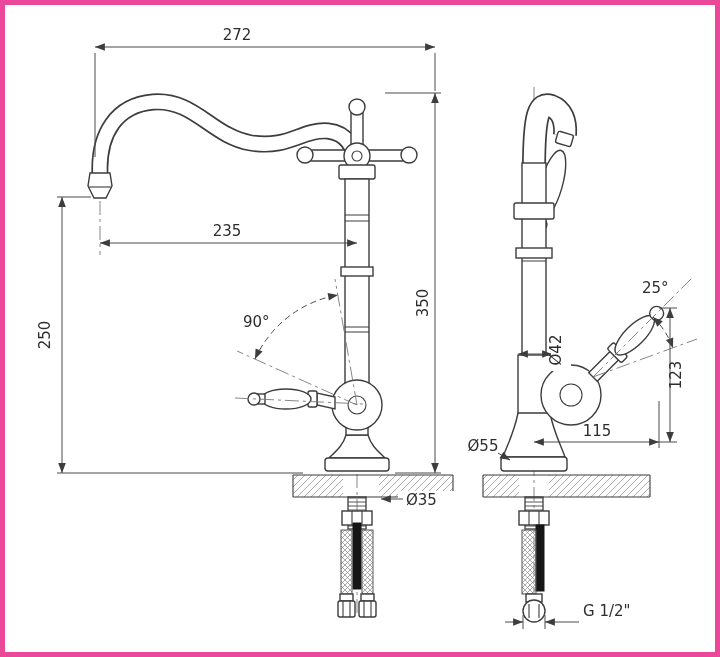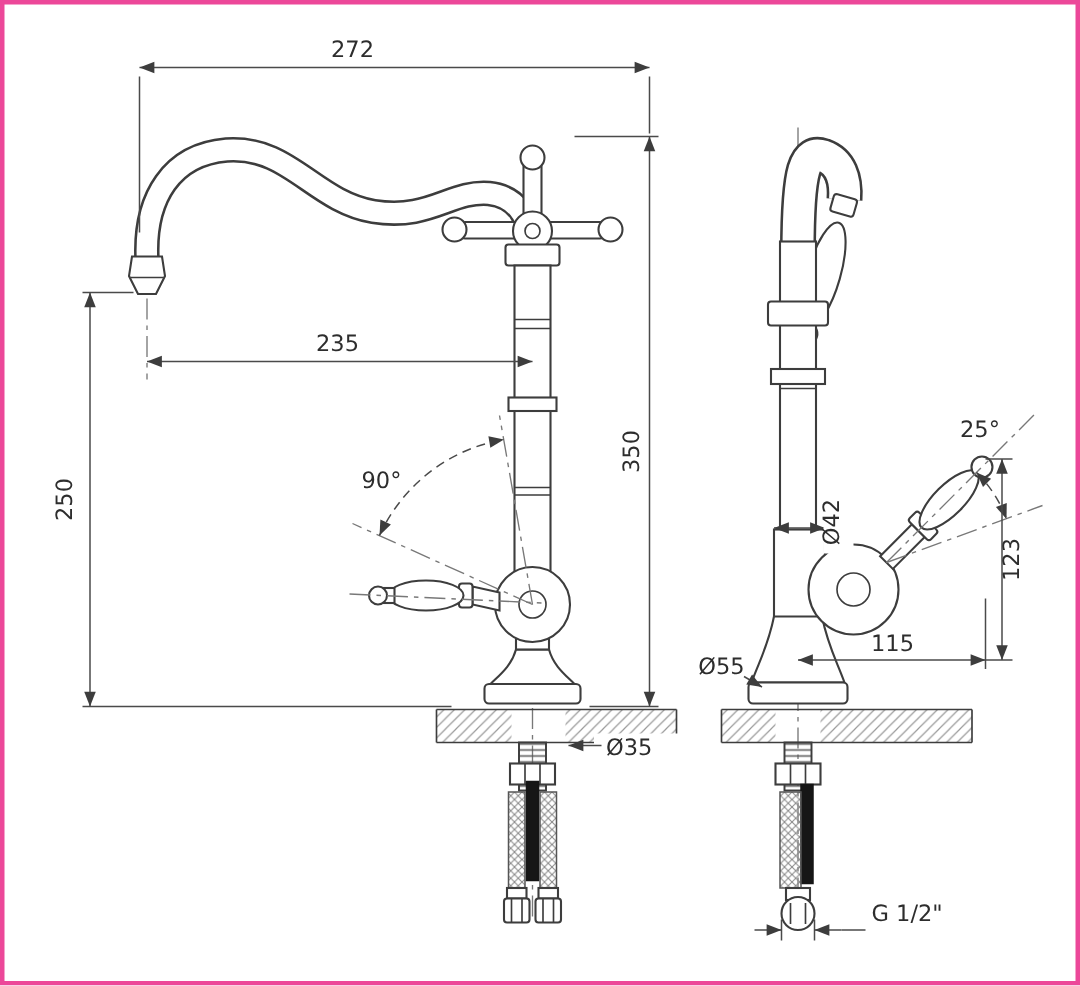--- a/index.html
+++ b/index.html
@@ -1,16 +1,16 @@
 <!DOCTYPE html>
 <html><head>
 <meta charset="utf-8">
 <style>
   html,body{margin:0;padding:0;background:#fff;}
-  .canvas{width:720px;height:657px;background:#fff;border:3px solid #ec4899;box-sizing:border-box;position:relative;overflow:hidden;}
+  .canvas{width:720px;height:657px;background:#fff;border:5px solid #ec4899;box-sizing:border-box;position:relative;overflow:hidden;}
   svg{display:block;}
   text{font:15px "DejaVu Sans", sans-serif;fill:#2d2d2d;}
   .s  {stroke:#3d3d3d;stroke-width:1.4;fill:#fff;}
   .sl {stroke:#3d3d3d;stroke-width:1.1;fill:none;}
   .spout-o{stroke:#3d3d3d;stroke-width:17;fill:none;}
   .spout-i{stroke:#ffffff;stroke-width:13.6;fill:none;}
   .neck-o{stroke:#3d3d3d;stroke-width:24;fill:none;}
   .neck-i{stroke:#ffffff;stroke-width:20.6;fill:none;}
   .cl {stroke:#787878;stroke-width:0.9;fill:none;stroke-dasharray:14 4 3 4;}
   .dim{stroke:#4a4a4a;stroke-width:1;fill:none;}

